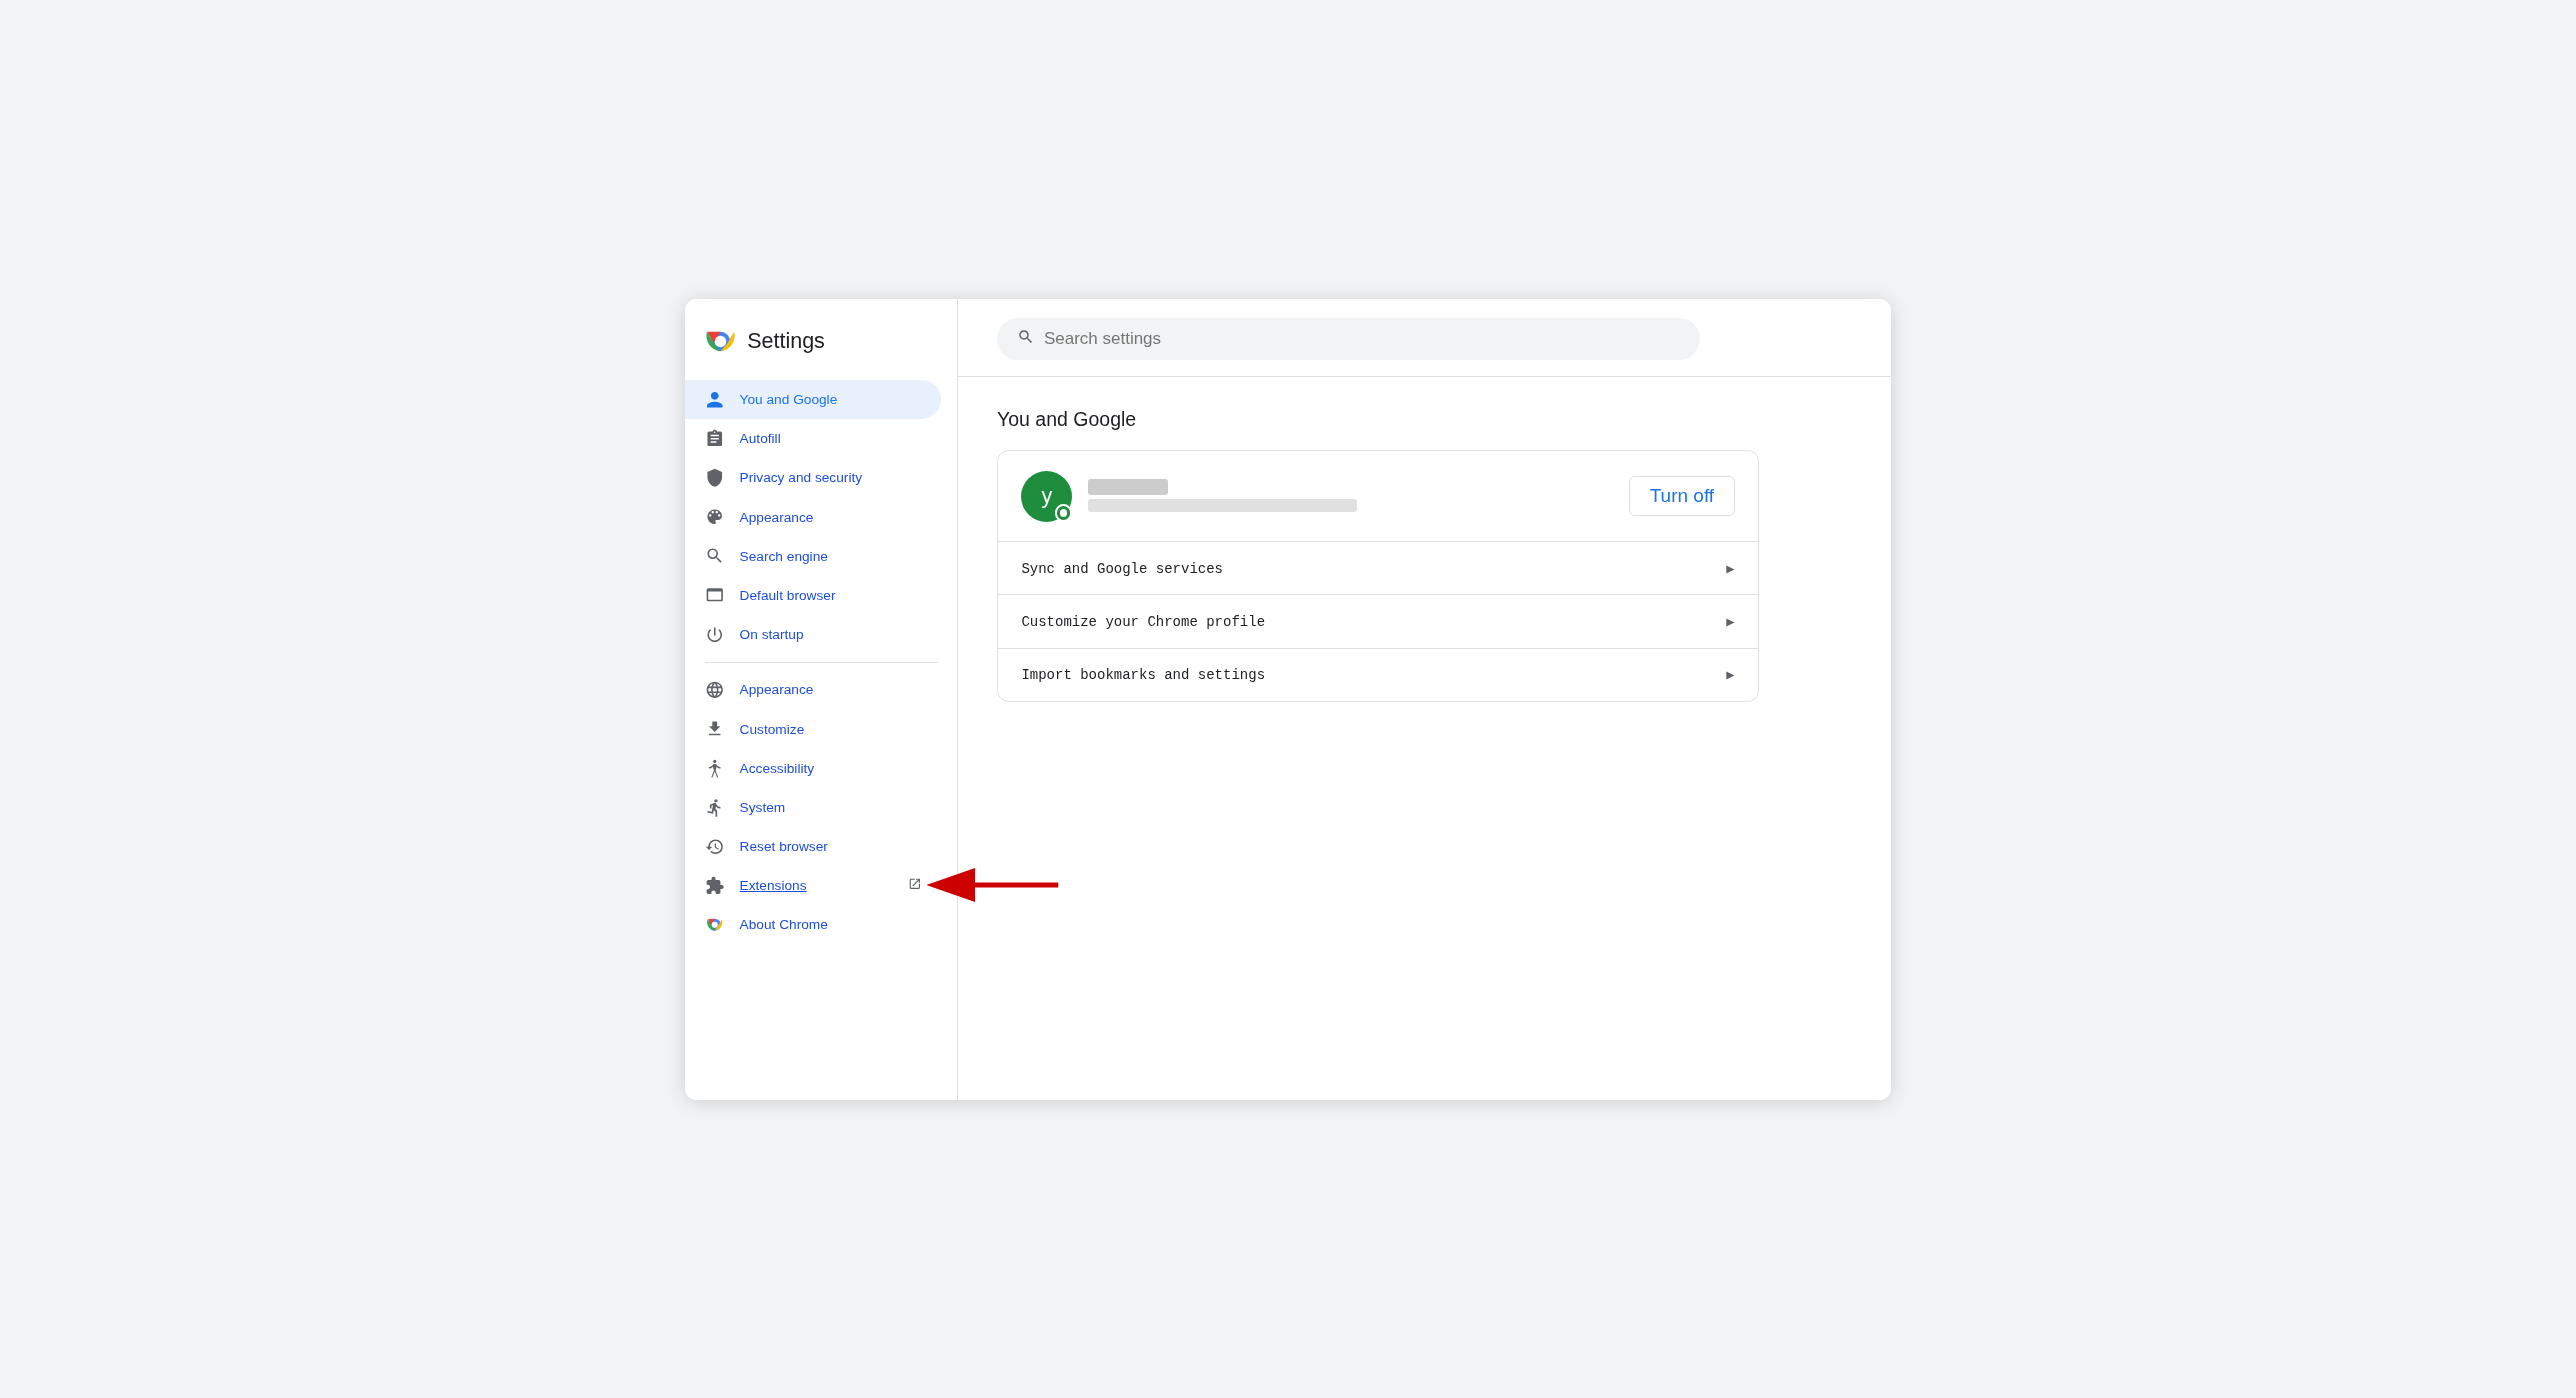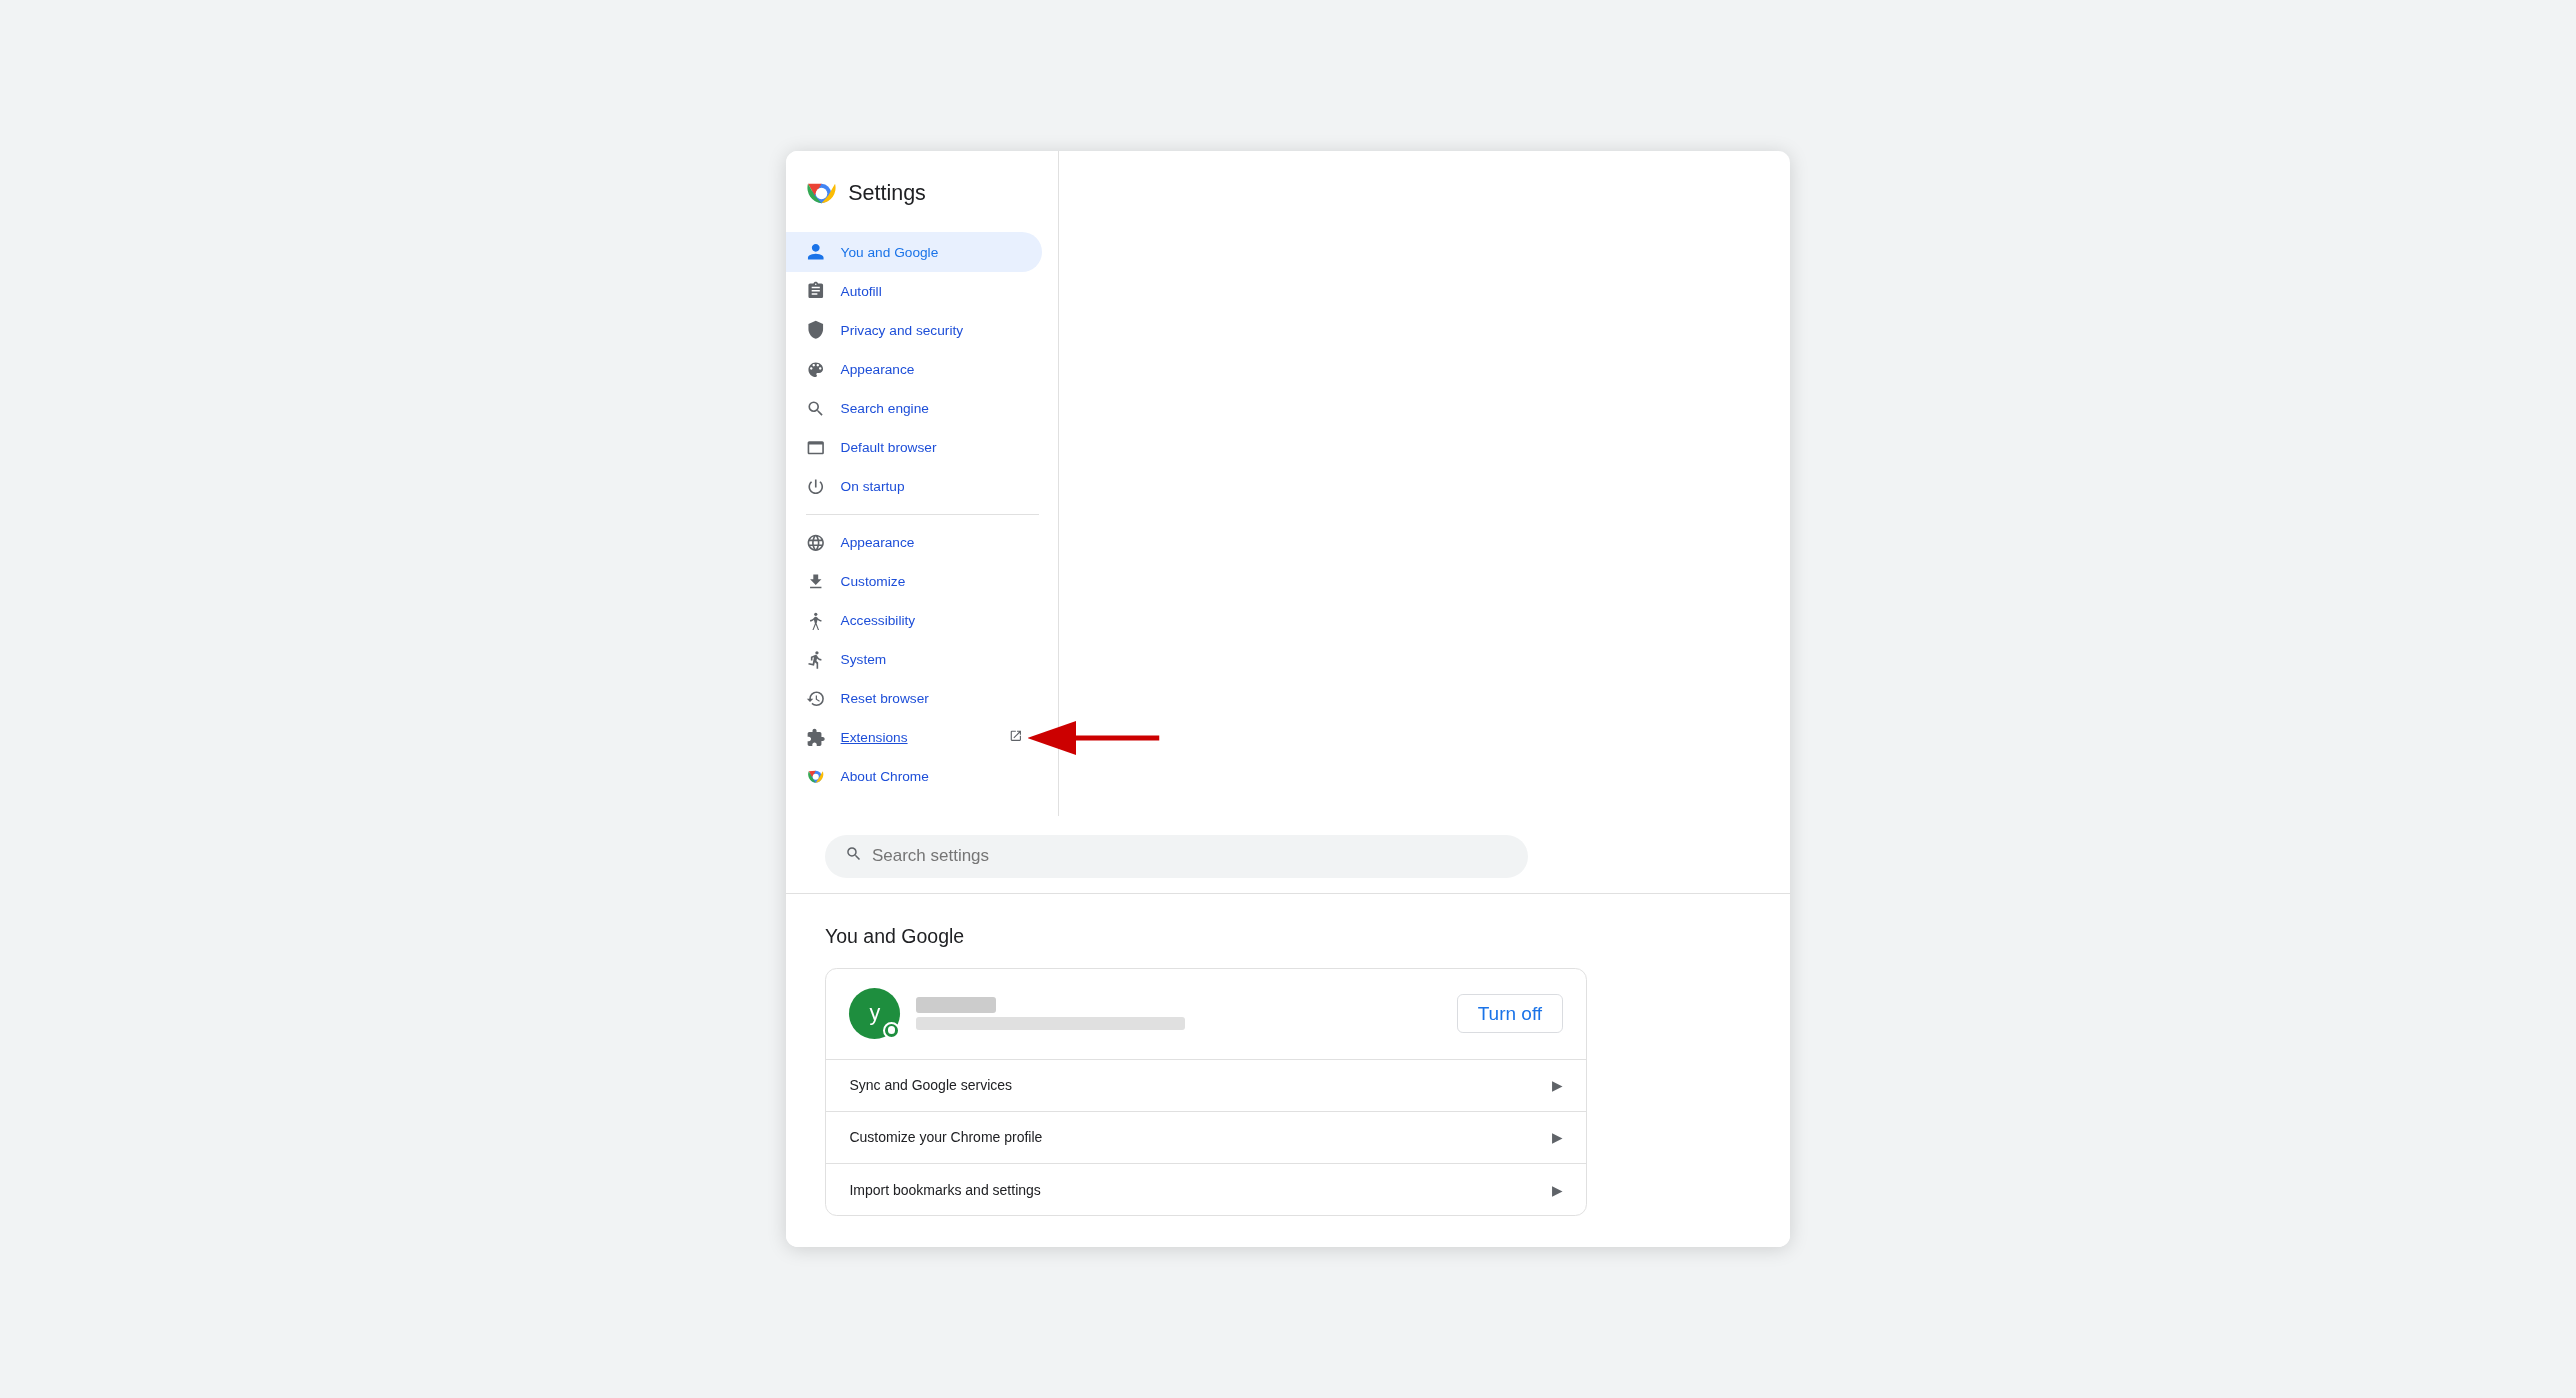--- a/index.html
+++ b/index.html
@@ -9,25 +9,24 @@
       display: flex;
       justify-content: center;
       align-items: center;
       min-height: 100vh;
       padding: 19.5px;
     }
     .window {
       background: #fff;
       border-radius: 11.7px;
       box-shadow: 0 2px 19.5px rgba(0,0,0,0.15);
-      width: 1004px;
+      width: 1206px;
       min-height: 801px;
       display: flex;
       overflow: hidden;
-      flex-direction: column;
     }
     .sidebar {
       width: 273px;
       min-width: 273px;
       background: #fff;
       border-right: 1px solid #e0e0e0;
       padding: 19.5px 0;
       display: flex;
       flex-direction: column;
     }
@@ -207,28 +206,29 @@
       background: #fff;
       color: #1a73e8;
       font-size: 19px;
       font-weight: 500;
       cursor: pointer;
       font-family: inherit;
       transition: background 0.1s;
     }
     .menu-item {
       display: flex;
-      align-items: flex-start;
+      align-items: flex-end;
       justify-content: space-between;
       padding: 17.6px 23.4px;
       border-bottom: 1px solid #e0e0e0;
       cursor: pointer;
       color: #202124;
       font-size: 14px;
       transition: background 0.1s;
+      font-family: Liberation Mono, monospace;
     }
     .menu-item:last-child { border-bottom: none; }
     .menu-arrow {
       color: #5f6368;
       font-size: 13.7px;
     }
     .sidebar-item-extensions-wrapper {
       position: relative;
     }
     .red-arrow {

